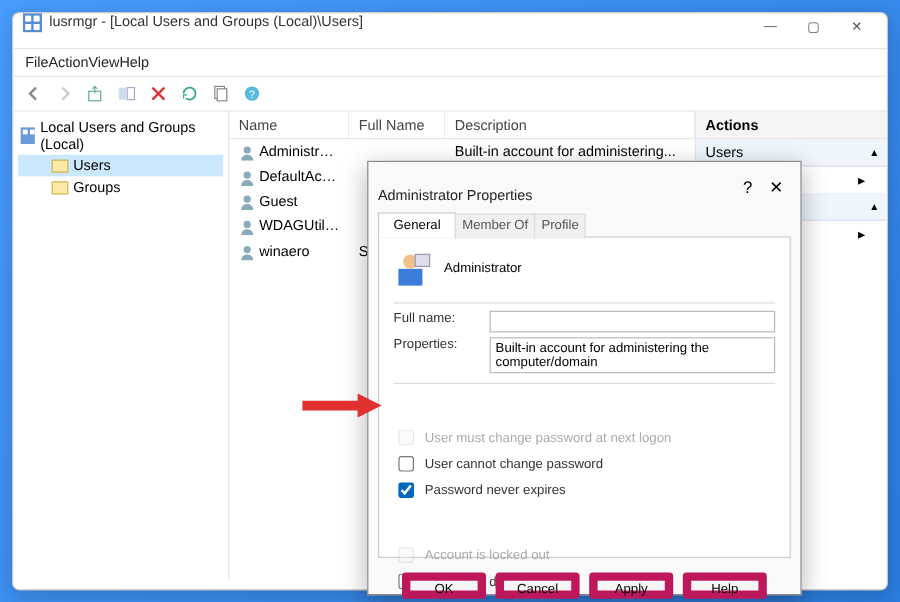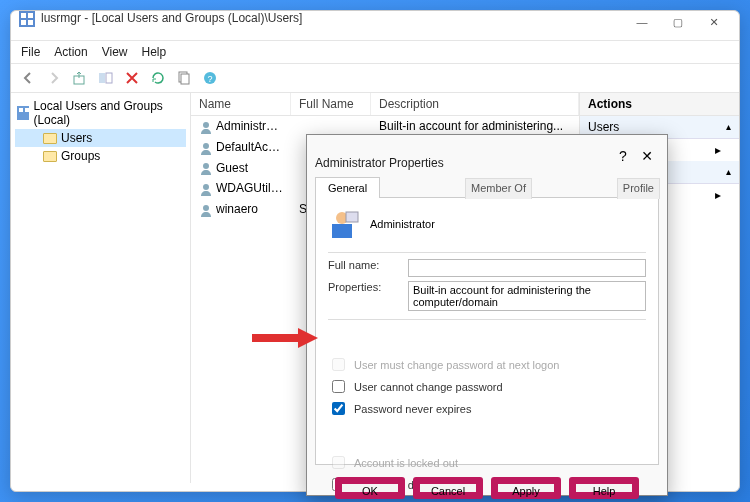--- a/index.html
+++ b/index.html
@@ -3,21 +3,21 @@
 <meta charset="utf-8">
 <style>
 * { box-sizing: border-box; font-family: "Segoe UI", Tahoma, sans-serif; }
 body { margin: 0; width: 750px; height: 502px; background: linear-gradient(135deg, #4a9eff 0%, #2b7de0 100%); overflow: hidden; position: relative; }
 .window { position: absolute; top: 10px; left: 10px; width: 730px; height: 482px; background: #fff; border: 1px solid #ccc; border-radius: 6px; box-shadow: 0 4px 20px rgba(0,0,0,0.2); }
 .titlebar { display: flex; align-items: flex-start; height: 30px; padding: 0 8px; border-bottom: 1px solid #e5e5e5; }
 .titlebar .appicon { width: 16px; height: 16px; margin-right: 6px; }
 .titlebar .title { font-size: 12px; color: #333; flex: 1; }
 .winbtns { display: flex; gap: 2px; }
 .winbtn { width: 34px; height: 22px; display: flex; align-items: center; justify-content: center; font-size: 11px; color: #555; }
-.menubar { display: flex; gap: 14px; padding: 4px 10px; font-size: 12px; color: #222; border-bottom: 1px solid #e5e5e5; }
+.menubar { display: flex; padding: 4px 10px; font-size: 12px; color: #222; border-bottom: 1px solid #e5e5e5; }
 .toolbar { display: flex; gap: 4px; padding: 3px 6px; border-bottom: 1px solid #e5e5e5; }
 .tbtn { width: 22px; height: 22px; display:flex; align-items:center; justify-content:center; border: 1px solid transparent; }
 .tbtn svg { width: 16px; height: 16px; }
 .body { display: flex; height: calc(100% - 90px); }
 .tree { width: 180px; border-right: 1px solid #e5e5e5; padding: 4px; font-size: 12px; }
 .tree-root { display: flex; align-items: center; gap: 4px; padding: 2px; }
 .tree-node { display: flex; align-items: center; gap: 4px; padding: 2px 2px 2px 28px; }
 .tree-node.sel { background: #cce8ff; }
 .folder { width: 14px; height: 11px; background: #ffe9a8; border: 1px solid #d0b34e; border-radius: 1px; display:inline-block; }
 .main { flex: 1; display: flex; flex-direction: column; min-width:0; }
@@ -32,21 +32,21 @@
 .actions-title { background: #f5f5f5; padding: 4px 8px; font-weight: 600; border-bottom: 1px solid #e5e5e5; }
 .actions-section { padding: 4px 8px; background: #eef5fd; border-bottom: 1px solid #dde; position:relative; }
 .actions-section .arrow { position:absolute; right:8px; top:5px; font-size:10px; }
 .actions-item { padding: 4px 18px; }
 
 .dialog { position: absolute; top: 134px; left: 306px; width: 362px; height: 362px; background: #f9f9f9; border: 1px solid #888; box-shadow: 0 6px 20px rgba(0,0,0,0.3); }
 .dlg-title { display: flex; align-items: center; padding: 6px 8px; font-size: 12px; }
 .dlg-title .t { flex: 1; color:#222;margin-top:15px; }
 .dlg-title .help { width: 24px; text-align:center; font-size:14px; }
 .dlg-title .close { width: 24px; text-align:center; font-size:14px; }
-.tabs { display: flex; padding: 0 8px; font-size: 11px; justify-content: space-between; }
+.tabs { display: flex; padding: 0 8px; font-size: 11px; }
 .tab { padding: 4px 12px; border: 1px solid #ccc; border-bottom: none; background: #fff; margin-right: -1px; position: relative; top: 1px; }
 .tab.inactive { background: #f0f0f0; color:#555; border-color:#ddd; top:2px; padding:3px 5px; }
 .dlg-body { margin: 0 8px 8px 8px; border: 1px solid #ccc; background: #fff; padding: 10px 12px; font-size: 11px; height: 268px; }
 .userrow { display: flex; align-items: center; gap: 10px; margin-bottom: 12px; }
 .bigicon { width: 32px; height: 32px; }
 .field { display: flex; align-items: flex-start; margin: 4px 0; }
 .field .lbl { width: 80px; color:#333; }
 .field input, .field textarea { flex: 1; border: 1px solid #bbb; padding: 2px 4px; font-size: 11px; font-family: inherit; }
 .field textarea { height: 30px; resize: none; }
 .check { display: flex; align-items: center; gap: 6px; margin: 3px 0; color:#333; }

